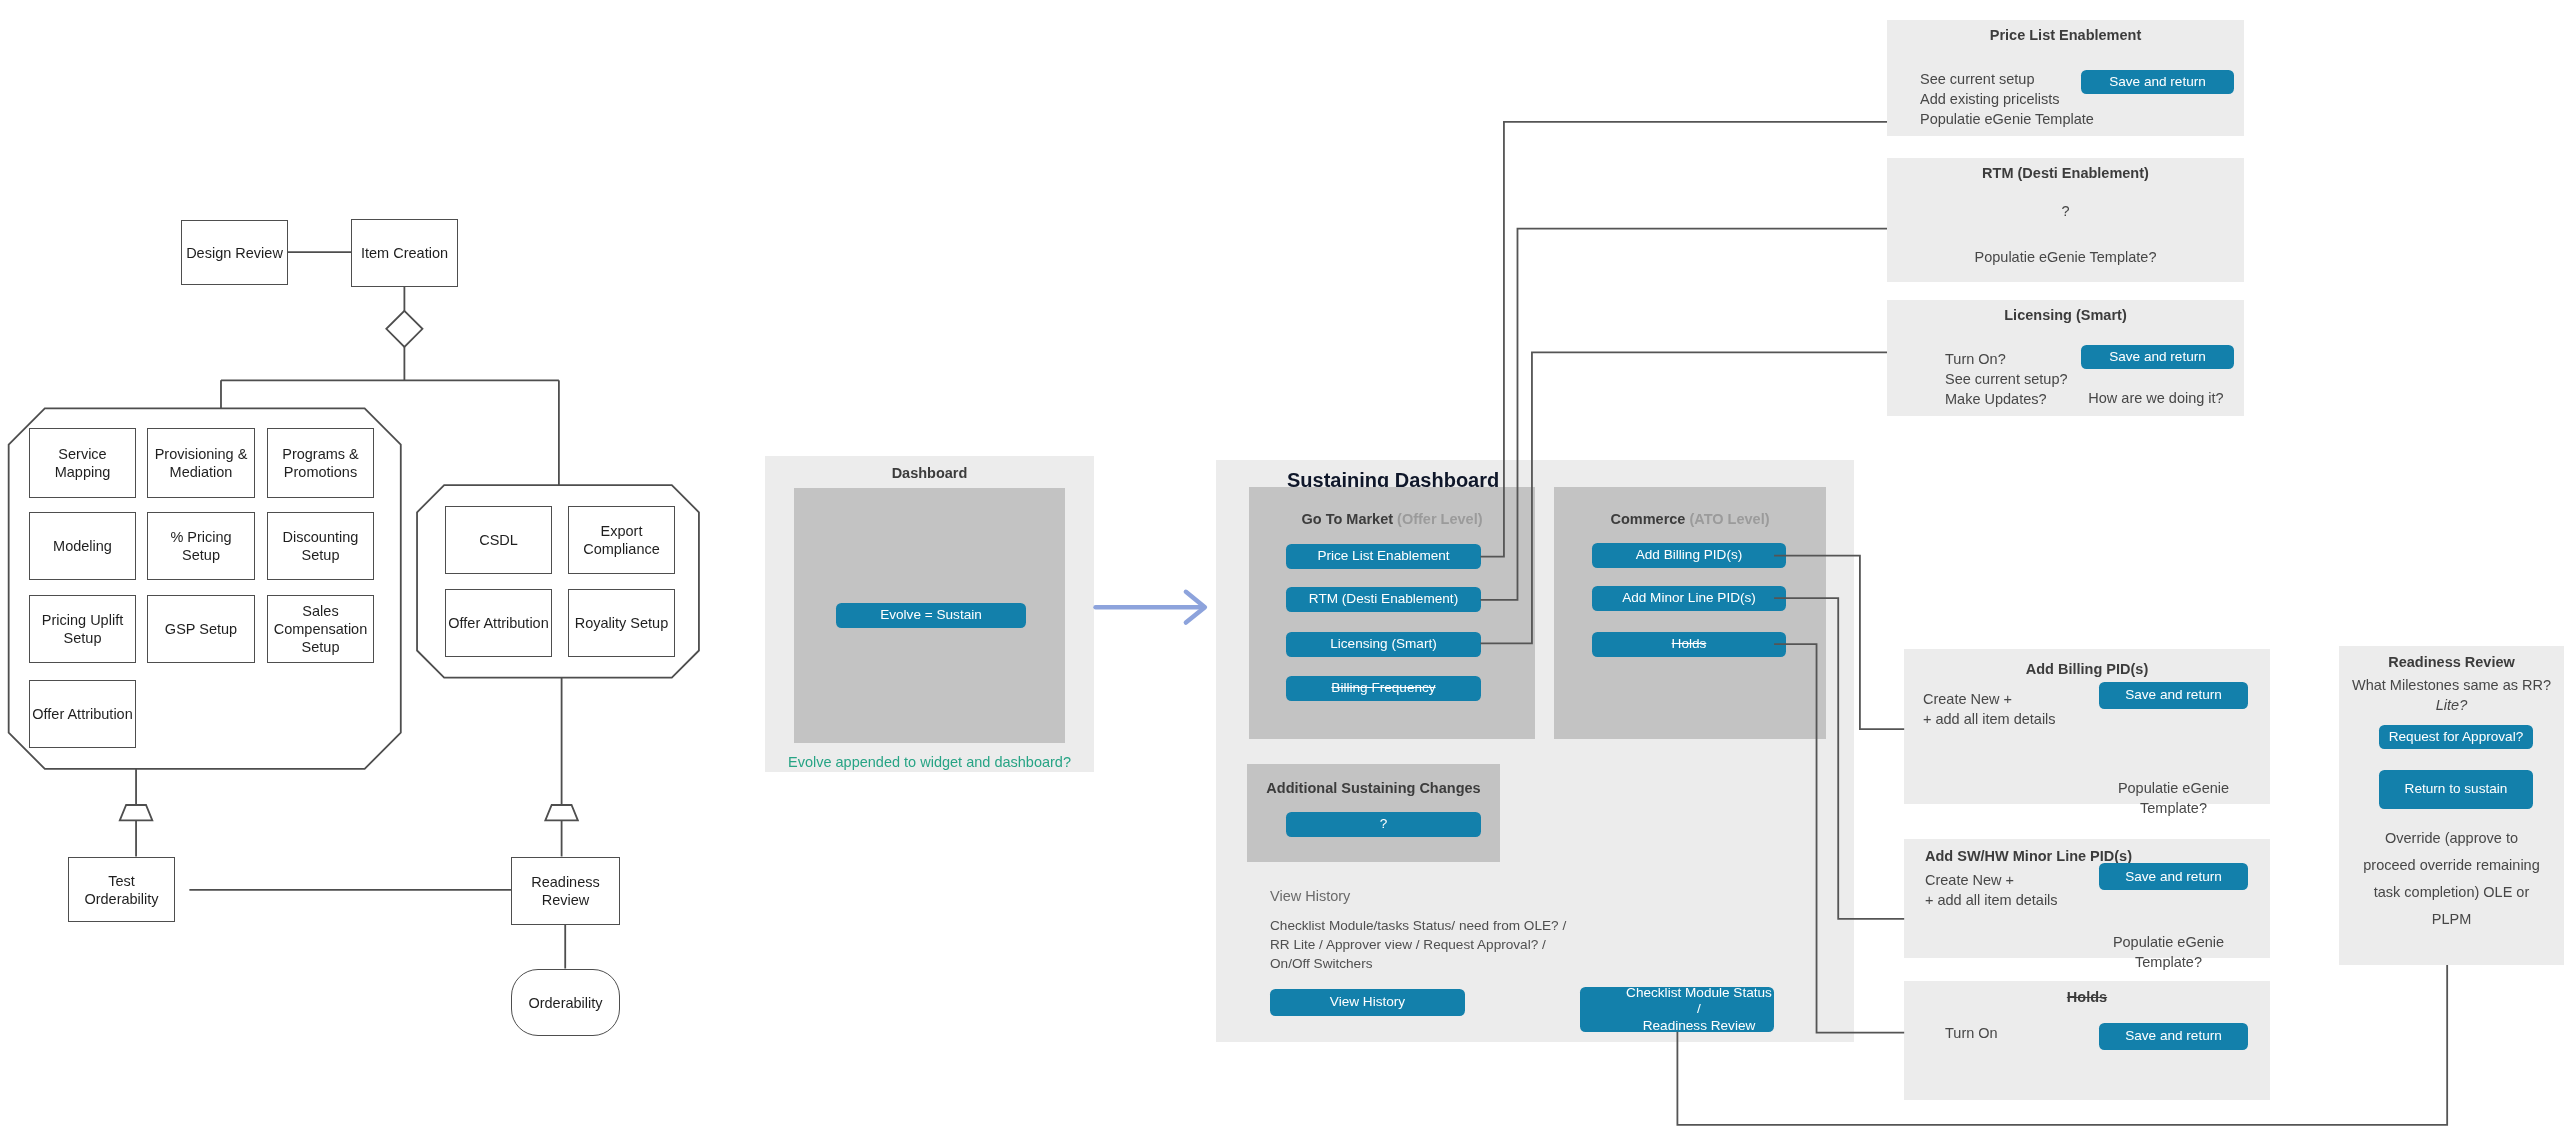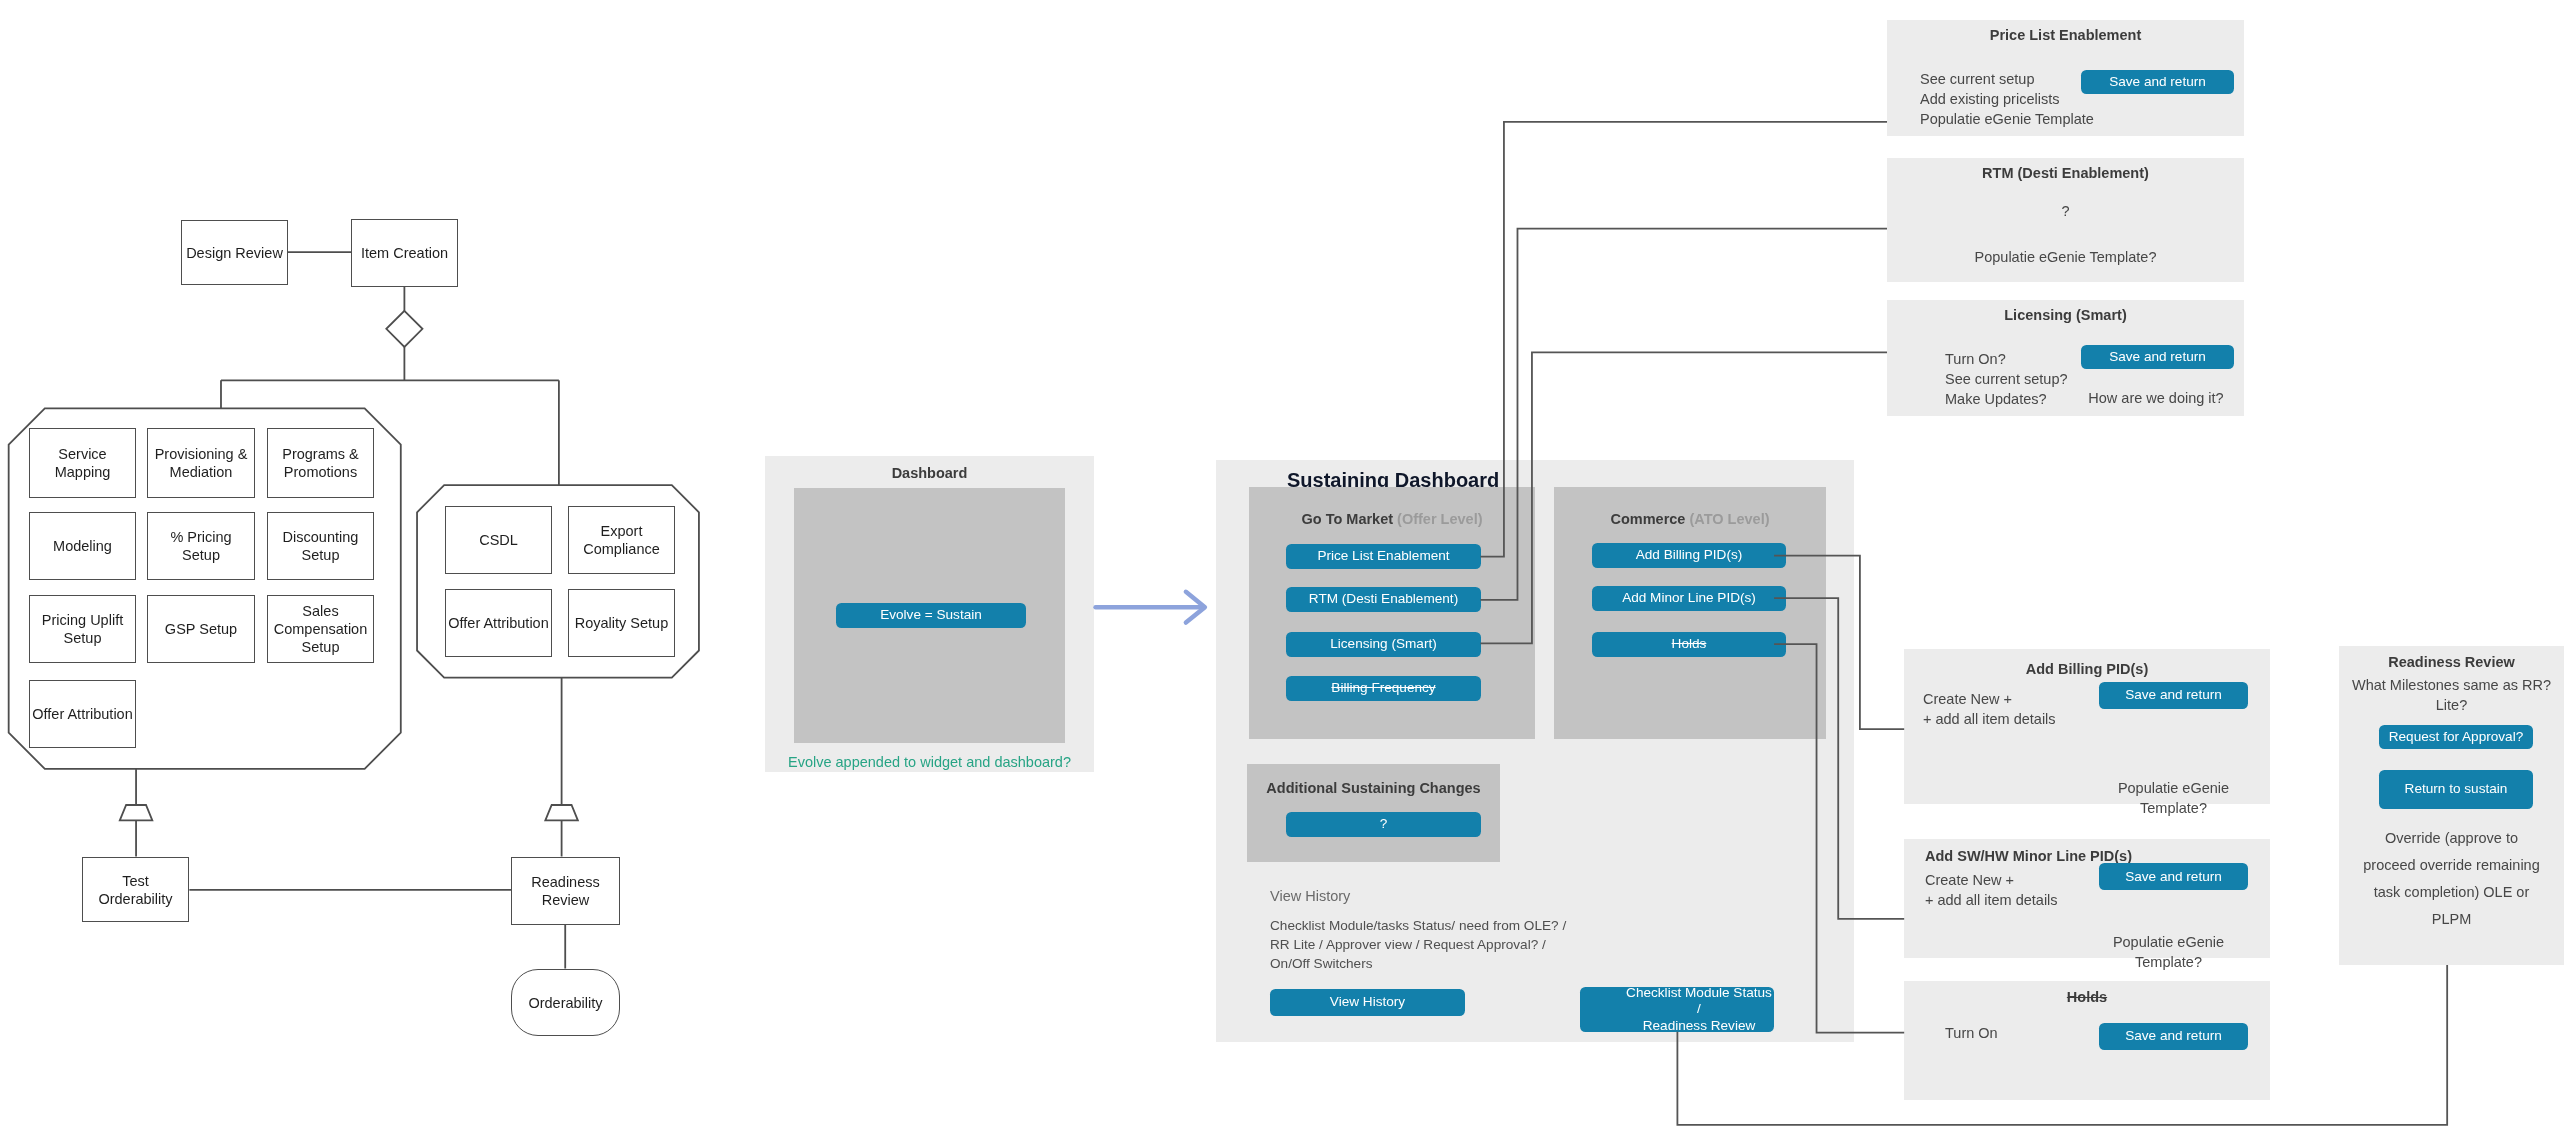--- a/index.html
+++ b/index.html
@@ -98,21 +98,21 @@
   <div class="fbox" style="left:568px;top:506px;width:107px;height:68px;">
       <span>Export Compliance</span>
     </div>
   <div class="fbox" style="left:445px;top:589px;width:107px;height:68px;">
       <span>Offer Attribution</span>
     </div>
   <div class="fbox" style="left:568px;top:589px;width:107px;height:68px;">
       <span>Royality Setup</span>
     </div>
 
-  <div class="fbox" style="left:82px;top:857px;width:107px;height:65px;">
+  <div class="fbox" style="left:68px;top:857px;width:107px;height:65px;">
       <span>Test Orderability</span>
     </div>
   <div class="fbox" style="left:511px;top:857px;width:109px;height:68px;">
       <span>Readiness Review</span>
     </div>
   <div class="fbox" style="left:511px;top:969px;width:109px;height:67px;border-radius:27px;">
       <span>Orderability</span>
     </div>
 
   <div class="panel" style="left:765px;top:456px;width:329px;height:316px;">
@@ -214,21 +214,21 @@
 
   <div class="panel" style="left:1904px;top:981px;width:366px;height:119px;">
     <div class="ptitle strike" style="top:8.1px;">Holds</div>
     <div class="txt" style="left:41px;top:42px;">Turn On</div>
     <div class="btn" style="left:195px;top:42px;width:149px;height:27px;">Save and return</div>
   </div>
 
   <div class="panel" style="left:2339px;top:646px;width:225px;height:319px;">
     <div class="ptitle" style="top:8.1px;">Readiness Review</div>
     <div class="txt center" style="left:0;top:29px;width:100%;">What Milestones same as RR?</div>
-    <div class="txt center" style="left:0;top:49px;width:100%;">Lite?</div>
+    <div class="txt center" style="left:0;top:49px;width:100%;font-style:italic;">Lite?</div>
     <div class="btn" style="left:40px;top:79px;width:154px;height:24.4px;">Request for Approval?</div>
     <div class="btn" style="left:40px;top:112px;width:154px;height:39px;margin-top:12px;">Return to sustain</div>
     <div class="txt center" style="left:0;top:179px;width:100%;line-height:27px;">
       <div>Override (approve to</div>
       <div>proceed override remaining</div>
       <div>task completion) OLE or</div>
       <div>PLPM</div>
     </div>
   </div>
 

